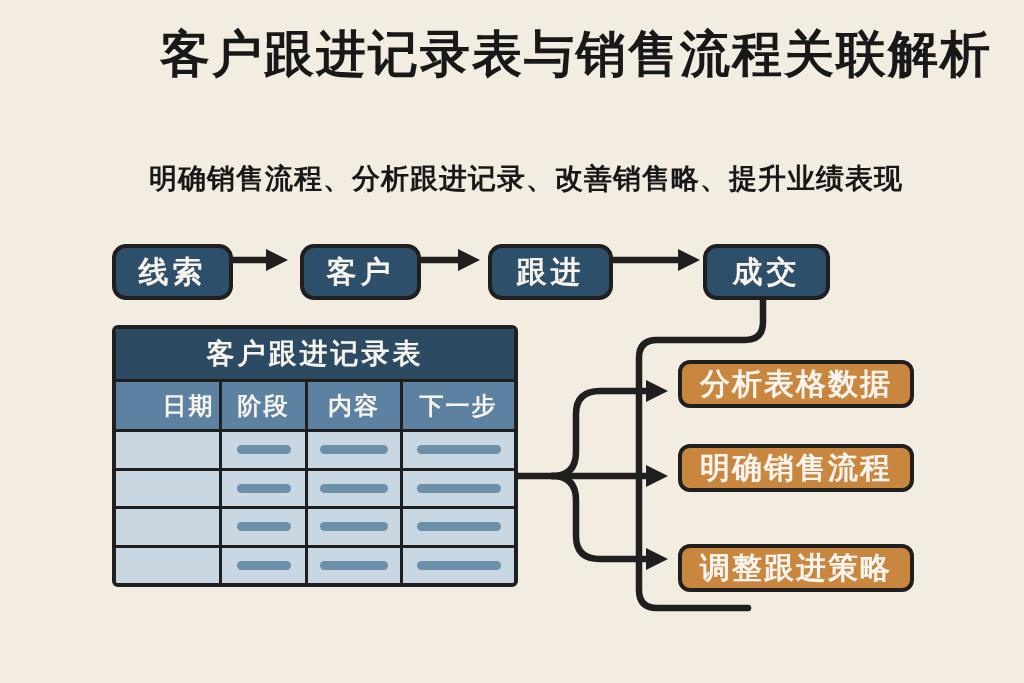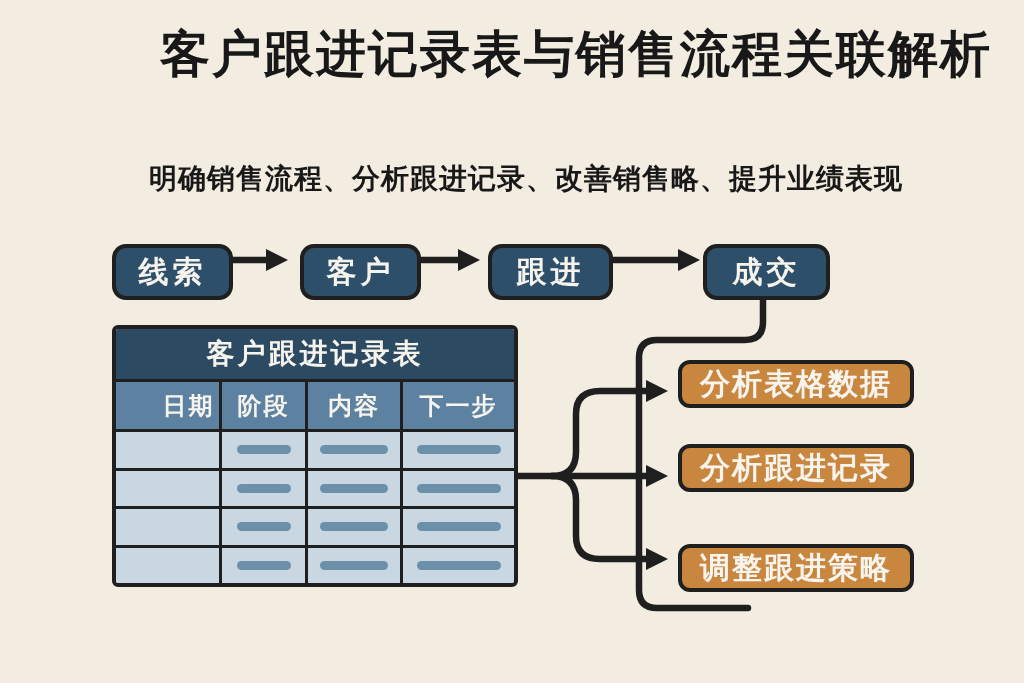--- a/index.html
+++ b/index.html
@@ -208,16 +208,16 @@
             <span class="pill"></span>
           </div>
           <div class="tcell c3">
             <span class="pill"></span>
           </div>
         </div>
       </div>
   </div>
 
   <div class="output-box output-1">分析表格数据</div>
-  <div class="output-box output-2">分析跟进记录</div>
+  <div class="output-box output-2">明确销售流程</div>
   <div class="output-box output-3">调整跟进策略</div>
 
 </div>
 
 </body></html>

